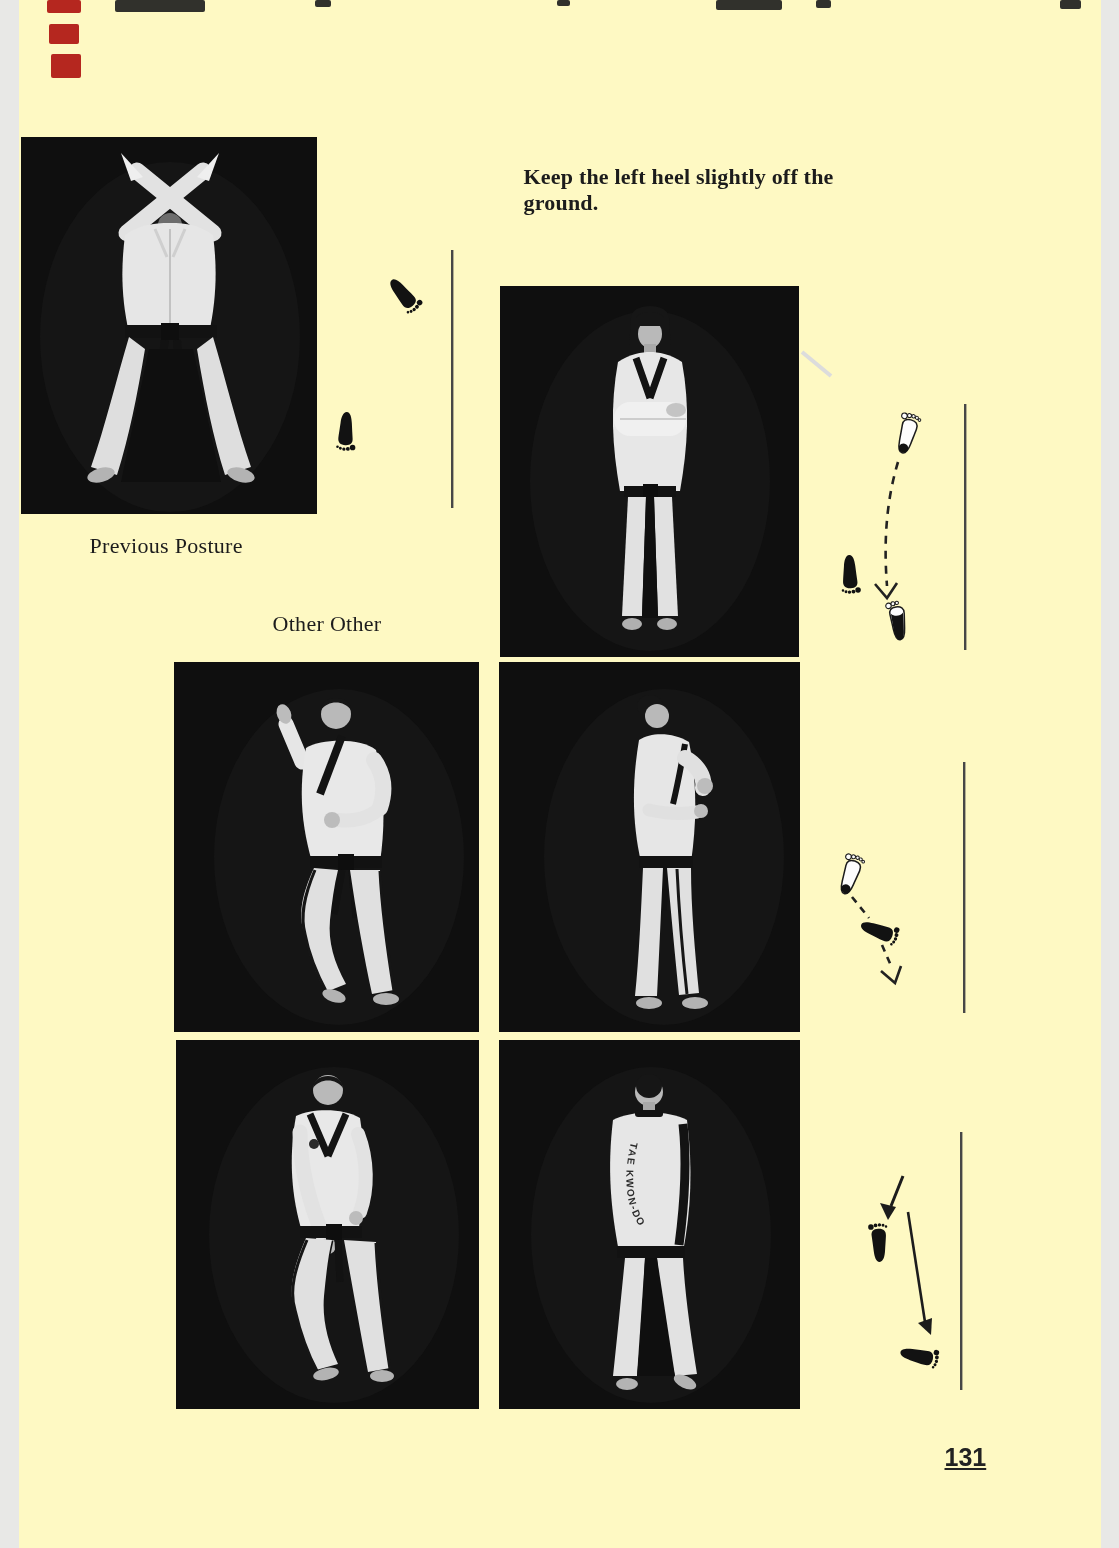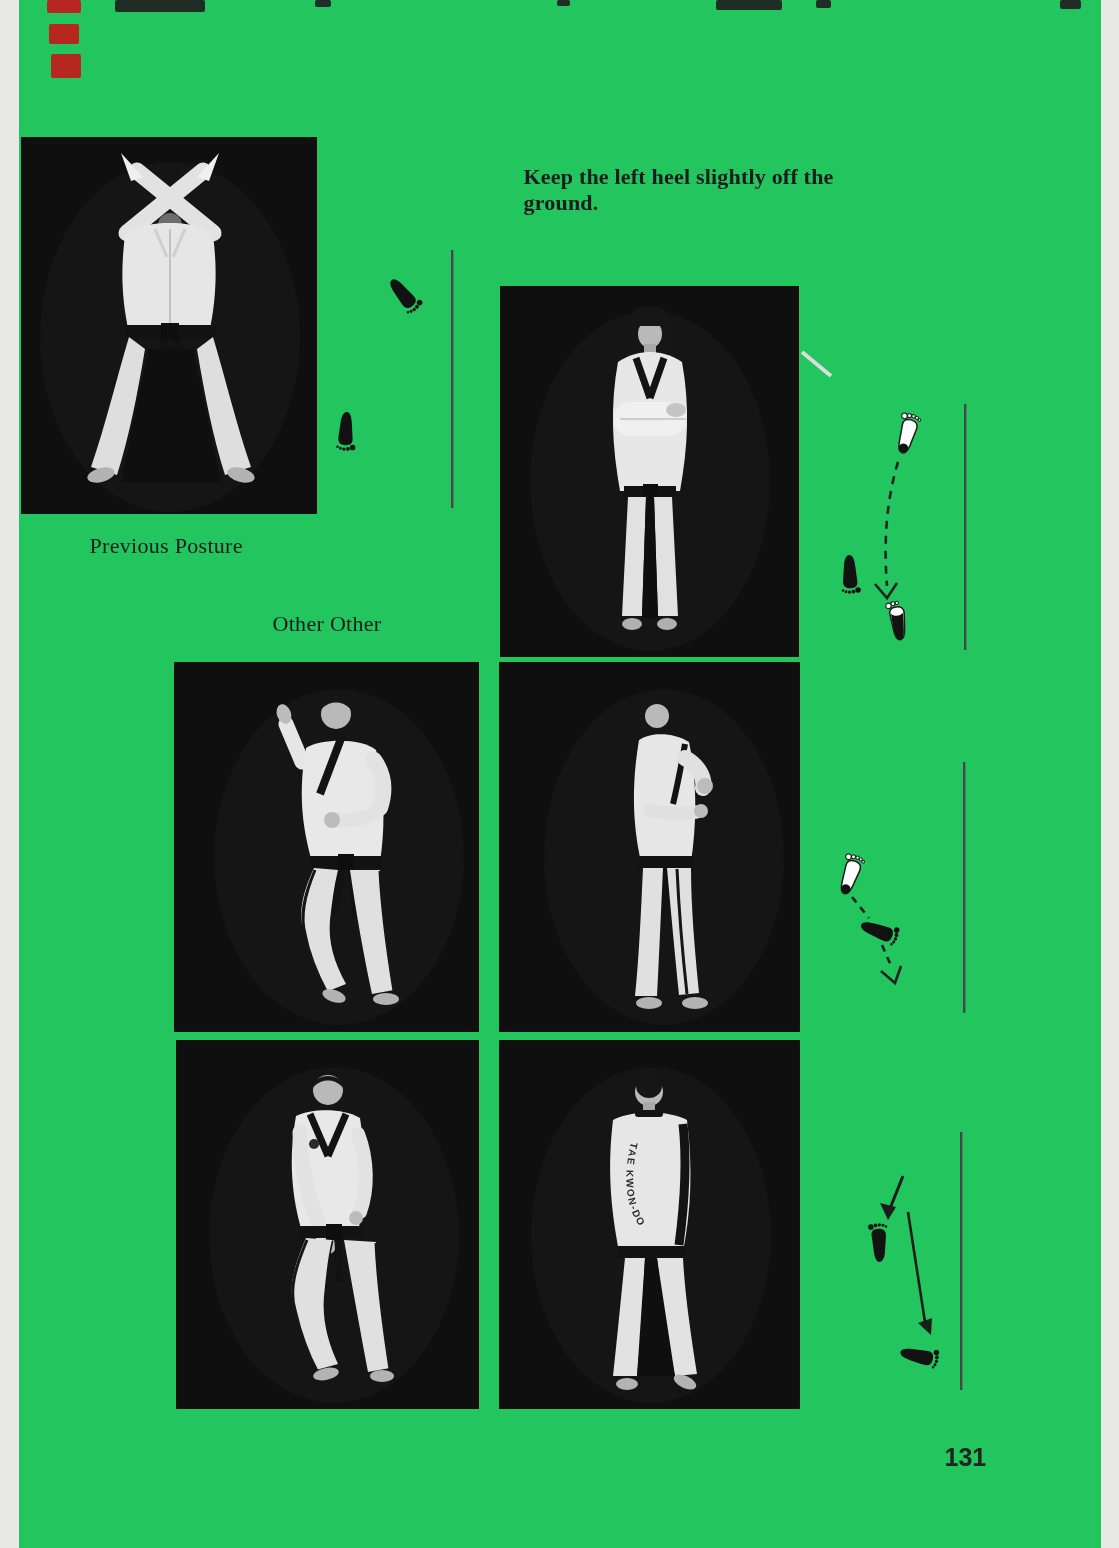--- a/index.html
+++ b/index.html
@@ -1,18 +1,18 @@
 <!DOCTYPE html>
 <html><head>
 <meta charset="utf-8">
 <style>
   html,body{margin:0;padding:0;background:#e8e8e6;}
   .page{
     position:relative;width:1082px;height:1548px;margin:0 auto;
-    background:#22c55e;overflow:hidden;
+    background:#fef9c3;overflow:hidden;
     font-family:"Liberation Serif", serif;color:#1c1c1c;
   }
   
   .mark{position:absolute;border-radius:2px;}
   .mark.red{background:#b5271f;}
   .mark.black{background:#1f1f1f;opacity:.92;}
   .red1{left:28px;top:0;width:34px;height:13px;}
   .red2{left:30px;top:24px;width:30px;height:20px;}
   .red3{left:32px;top:54px;width:30px;height:24px;}
   .bd1{left:96px;top:0;width:90px;height:12px;}
@@ -24,21 +24,21 @@
   
   .note{
     position:absolute;left:505px;top:164px;width:312px;
     font-size:22px;font-weight:bold;line-height:1.18;margin:0;letter-spacing:.2px;
   }
   .caption{position:absolute;font-size:22px;font-weight:normal;margin:0;letter-spacing:.3px;}
   .cap-prev{left:71px;top:533px;}
   .cap-other{left:254px;top:611px;}
   .pagenum{
     position:absolute;left:926px;top:1443px;width:70px;
-    font-family:"Liberation Sans", sans-serif;font-size:25px;font-weight:bold;color:#222;
+    font-family:"Liberation Sans", sans-serif;font-size:25px;font-weight:bold;color:#222;text-decoration:underline;
   }
   
   .photo{position:absolute;margin:0;background:#0f0f0f;}
   .photo svg{display:block;width:100%;height:100%;}
   .p1{left:2px;top:137px;width:296px;height:377px;}
   .p2{left:481px;top:286px;width:299px;height:371px;}
   .p3{left:155px;top:662px;width:305px;height:370px;}
   .p4{left:480px;top:662px;width:301px;height:370px;}
   .p5{left:157px;top:1040px;width:303px;height:369px;}
   .p6{left:480px;top:1040px;width:301px;height:369px;}

